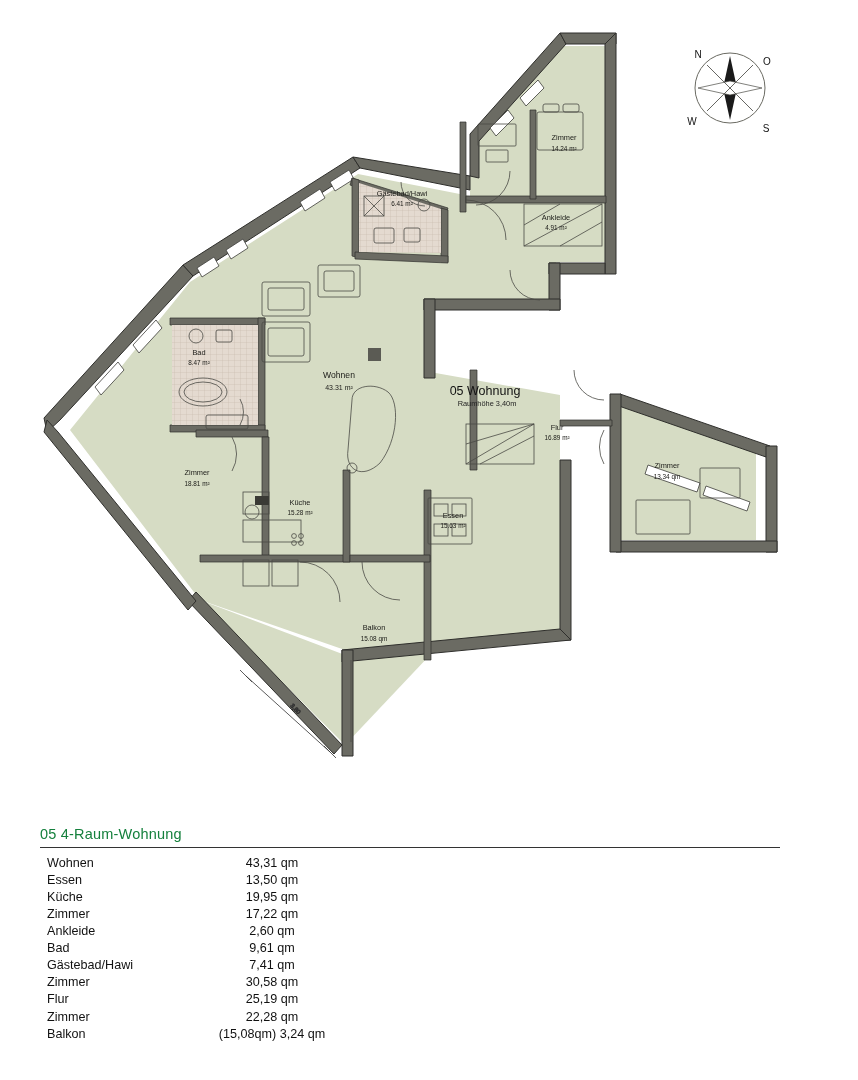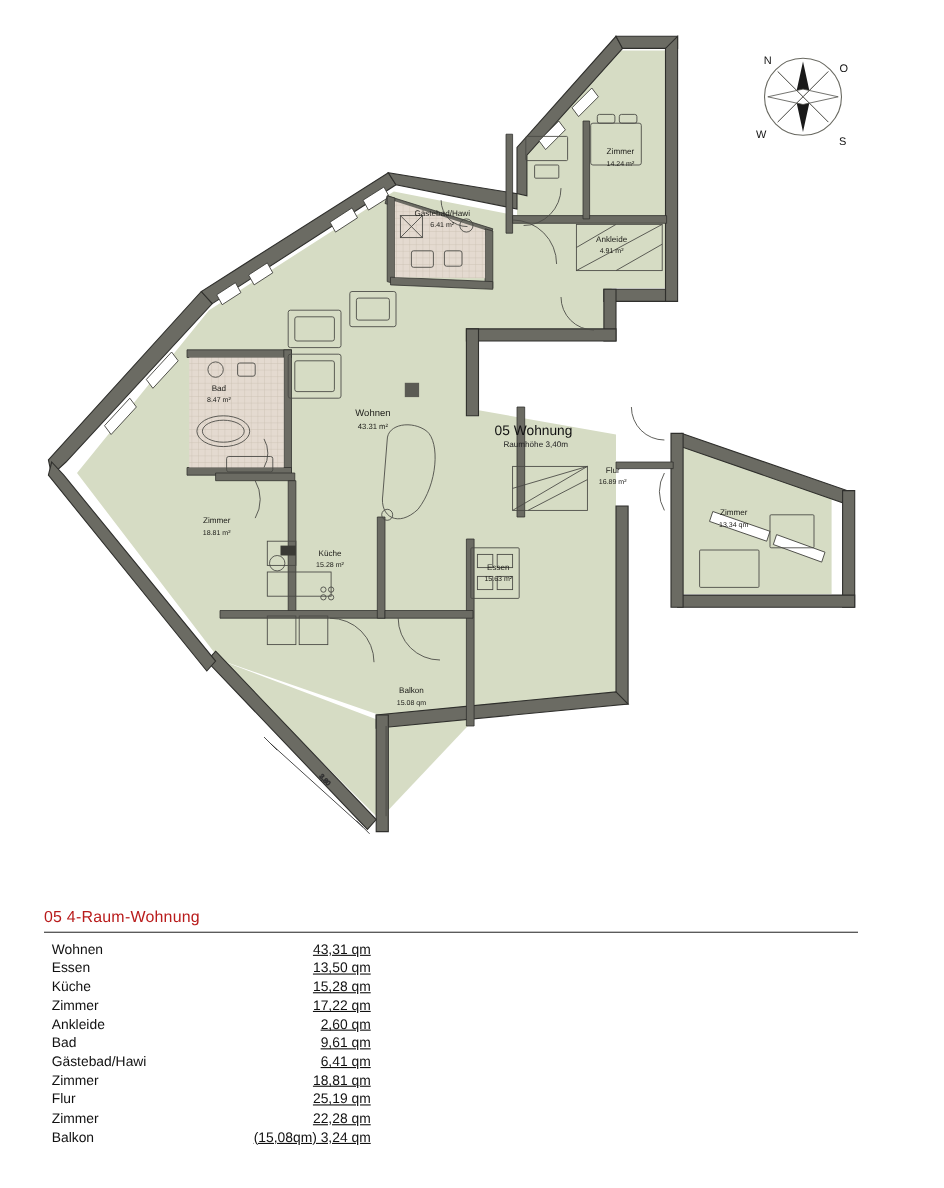--- a/index.html
+++ b/index.html
@@ -29,39 +29,39 @@
   #legend {
     position: absolute;
     left: 40px;
     top: 826px;
     width: 740px;
   }
   #legend-title {
     font-size: 14.5px;
     letter-spacing: 0.2px;
     padding-bottom: 5px;
-    color: #b91c1c;
+    color: #15803d;
   }
   #legend-rule {
     border-bottom: 1px solid #333;
     width: 740px;
     margin-bottom: 7px;
   }
   table.legend-table {
     border-collapse: collapse;
     margin-left: 7px;
   }
   table.legend-table td {
     font-size: 12.6px;
     padding: 1.1px 0;
     color: #111;
     line-height: 1.18;
   }
   td.lg-name { width: 160px; }
-  td.lg-val  { width: 130px; text-align: right; text-decoration: underline; }
+  td.lg-val  { width: 130px; text-align: center; }
   
   .rm-name { font-family: "Liberation Sans", sans-serif; font-size: 7.4px; fill: #20201c; text-anchor: middle; }
   .rm-area { font-family: "Liberation Sans", sans-serif; font-size: 6.4px; fill: #20201c; text-anchor: middle; }
   .rm-name-lg { font-family: "Liberation Sans", sans-serif; font-size: 8.6px; fill: #20201c; text-anchor: middle; }
   .rm-area-lg { font-family: "Liberation Sans", sans-serif; font-size: 7px; fill: #20201c; text-anchor: middle; }
   .apt-title { font-family: "Liberation Sans", sans-serif; font-size: 12.5px; fill: #111; text-anchor: middle; }
   .apt-sub { font-family: "Liberation Sans", sans-serif; font-size: 7.4px; fill: #222; text-anchor: middle; }
   .dim-txt { font-family: "Liberation Sans", sans-serif; font-size: 6px; fill: #333; }
   .comp-letter { font-family: "Liberation Sans", sans-serif; font-size: 10px; fill: #111; text-anchor: middle; }
 </style>
@@ -311,41 +311,41 @@
       <tr>
         <td class="lg-name">Wohnen</td>
         <td class="lg-val">43,31 qm</td>
       </tr>
       <tr>
         <td class="lg-name">Essen</td>
         <td class="lg-val">13,50 qm</td>
       </tr>
       <tr>
         <td class="lg-name">Küche</td>
-        <td class="lg-val">15,28 qm</td>
+        <td class="lg-val">19,95 qm</td>
       </tr>
       <tr>
         <td class="lg-name">Zimmer</td>
         <td class="lg-val">17,22 qm</td>
       </tr>
       <tr>
         <td class="lg-name">Ankleide</td>
         <td class="lg-val">2,60 qm</td>
       </tr>
       <tr>
         <td class="lg-name">Bad</td>
         <td class="lg-val">9,61 qm</td>
       </tr>
       <tr>
         <td class="lg-name">Gästebad/Hawi</td>
-        <td class="lg-val">6,41 qm</td>
+        <td class="lg-val">7,41 qm</td>
       </tr>
       <tr>
         <td class="lg-name">Zimmer</td>
-        <td class="lg-val">18,81 qm</td>
+        <td class="lg-val">30,58 qm</td>
       </tr>
       <tr>
         <td class="lg-name">Flur</td>
         <td class="lg-val">25,19 qm</td>
       </tr>
       <tr>
         <td class="lg-name">Zimmer</td>
         <td class="lg-val">22,28 qm</td>
       </tr>
       <tr>

